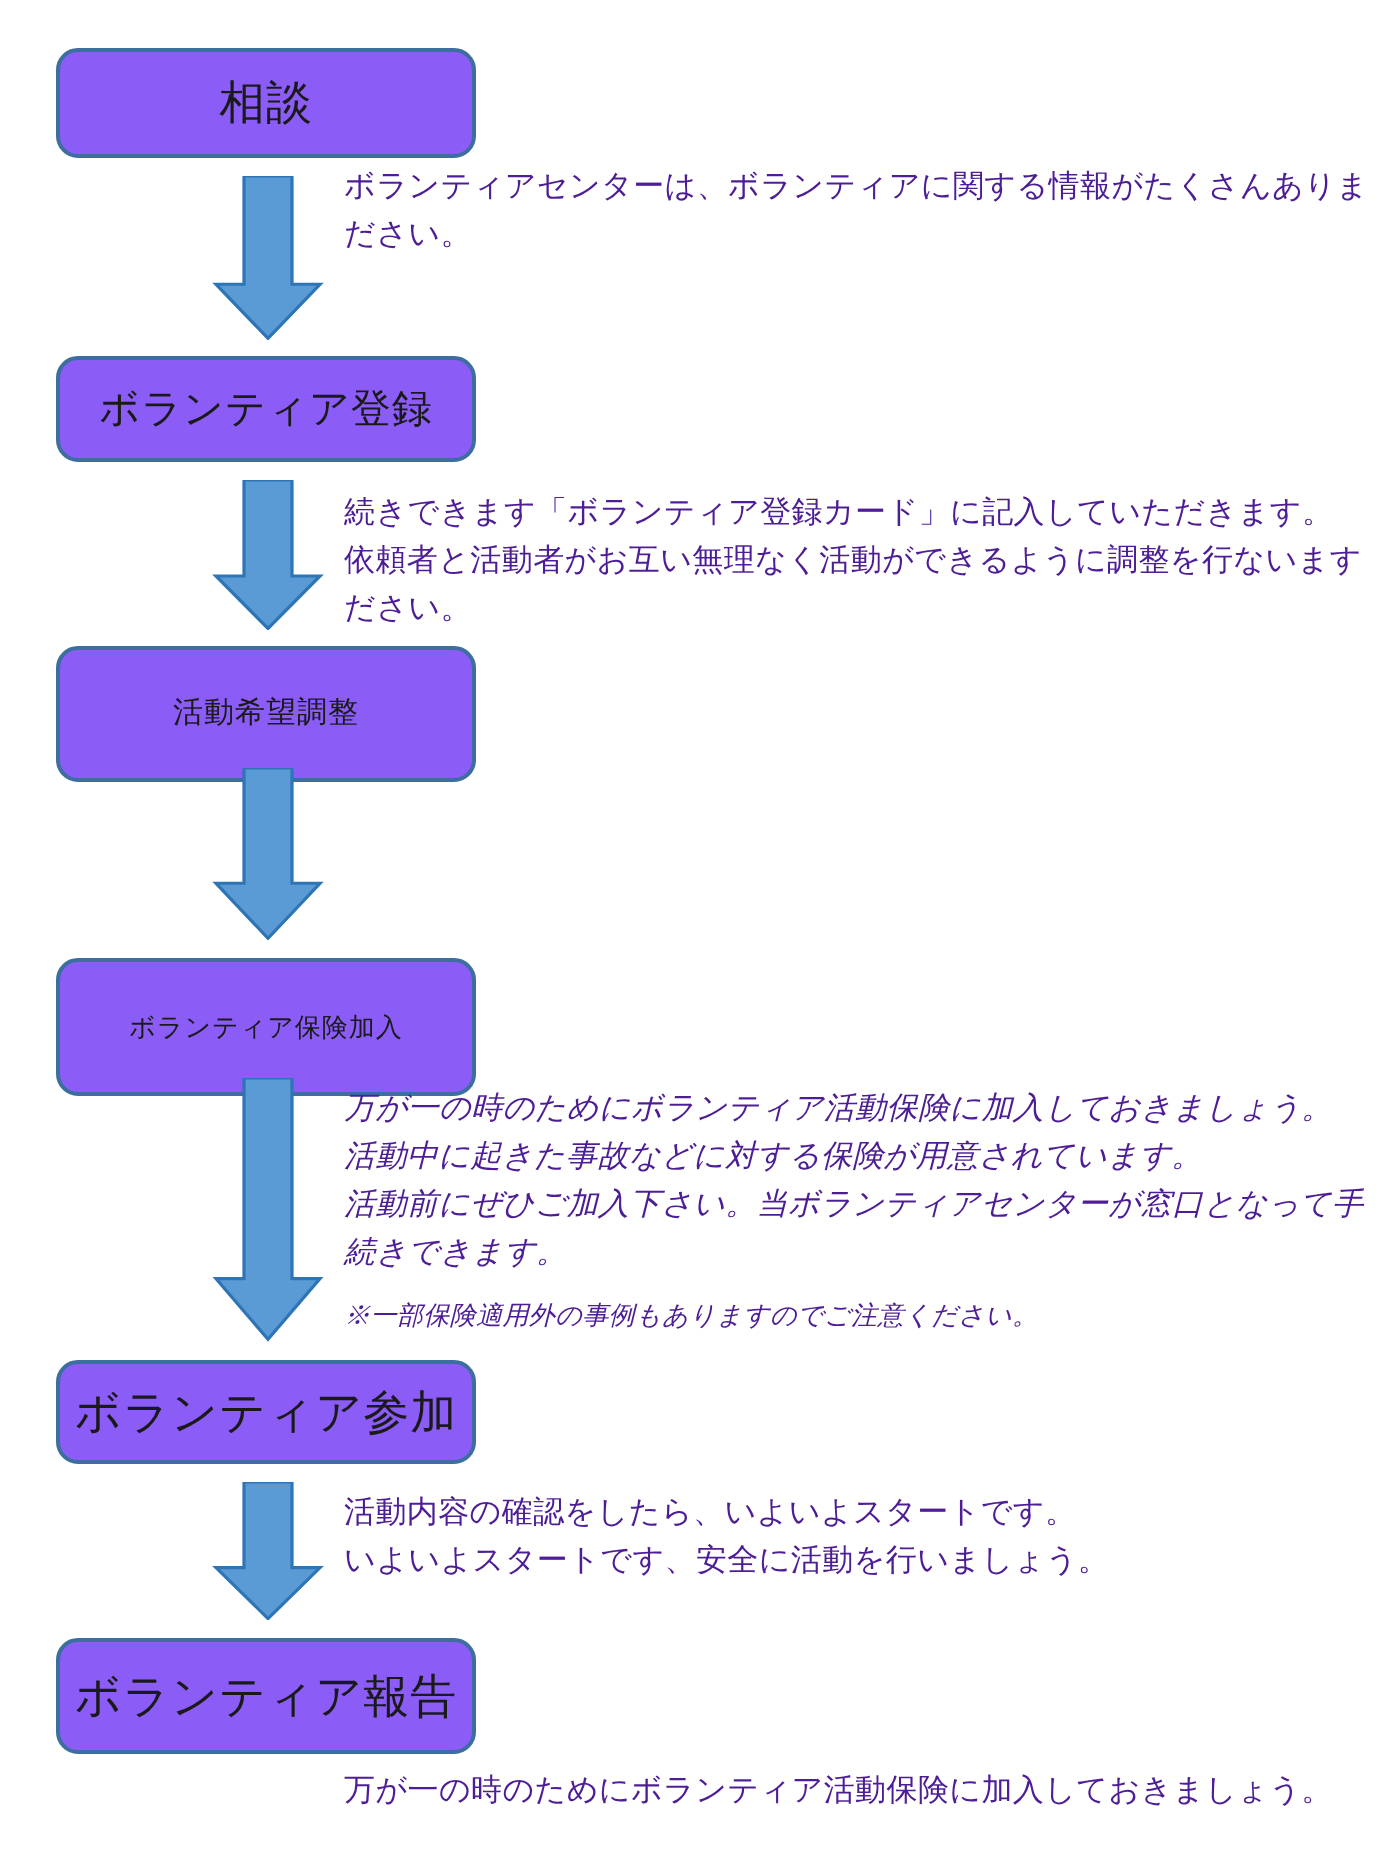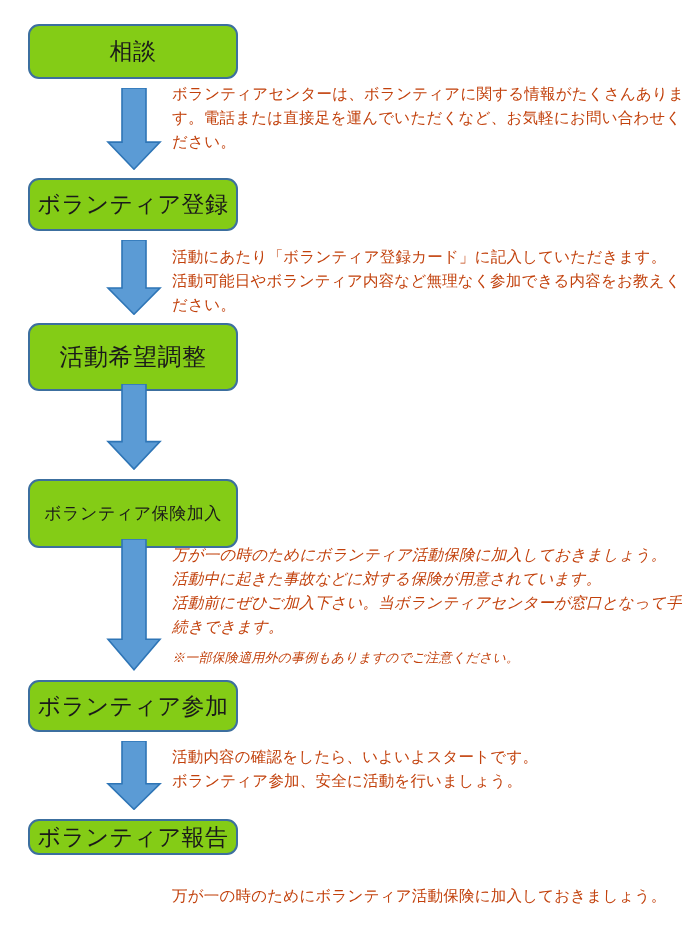--- a/index.html
+++ b/index.html
@@ -13,51 +13,51 @@
   #flow{position:relative;width:700px;height:933px;}
 
   
   .step-box{
     position:absolute;
     left:28px;
     width:210px;
     box-sizing:border-box;
     border:2px solid #3c6f9f;
     border-radius:11px;
-    background:#84cc16;
+    background:#8b5cf6;
     display:flex;
     align-items:center;
     justify-content:center;
     color:#1a1a1a;
     letter-spacing:0.5px;
     white-space:nowrap;
   }
   .step-box .lbl{display:block;line-height:1;}
 
   .b1{top:24px;height:55px;font-size:23px;}
-  .b2{top:178px;height:53px;font-size:23px;}
-  .b3{top:323px;height:68px;font-size:24px;}
-  .b4{top:479px;height:69px;font-size:17px;}
+  .b2{top:178px;height:53px;font-size:20px;}
+  .b3{top:323px;height:68px;font-size:15px;}
+  .b4{top:479px;height:69px;font-size:13px;}
   .b5{top:680px;height:52px;font-size:23px;}
-  .b6{top:819px;height:36px;font-size:23px;}
+  .b6{top:819px;height:58px;font-size:23px;}
 
   
   .arrow{position:absolute;left:106px;width:56px;}
   .arrow svg{display:block;width:56px;height:100%;}
   .a1{top:88px;height:82px;}
   .a2{top:240px;height:75px;}
   .a3{top:384px;height:86px;}
   .a4{top:539px;height:132px;}
   .a5{top:741px;height:69px;}
 
   
   .desc{
     position:absolute;
     left:172px;
-    color:#c2410c;
+    color:#4c1d95;
     font-size:15.5px;
     line-height:1.55;
     letter-spacing:0.2px;
   }
   .desc .line{display:block;white-space:nowrap;}
   .desc .note{font-size:13px;display:block;white-space:nowrap;}
   .desc .spacer{display:block;height:9px;}
 
   .d1{top:82px;width:516px;}
   .d2{top:245px;width:516px;}
@@ -74,35 +74,34 @@
   <div class="step-box b1">
     <span class="lbl">相談</span>
   </div>
   <div class="arrow a1">
     <svg viewBox="0 0 56 100" preserveAspectRatio="none" aria-hidden="true">
       <polygon points="16,0 40,0 40,66 54,66 28,99 2,66 16,66" fill="#5b9bd5" stroke="#2e75b6" stroke-width="1.6" vector-effect="non-scaling-stroke"></polygon>
     </svg>
   </div>
   <div class="desc d1">
     <span class="line">ボランティアセンターは、ボランティアに関する情報がたくさんありま</span>
-    <span class="line">す。電話または直接足を運んでいただくなど、お気軽にお問い合わせく</span>
     <span class="line">ださい。</span>
   </div>
 
   <div class="step-box b2">
     <span class="lbl">ボランティア登録</span>
   </div>
   <div class="arrow a2">
     <svg viewBox="0 0 56 100" preserveAspectRatio="none" aria-hidden="true">
       <polygon points="16,0 40,0 40,64 54,64 28,99 2,64 16,64" fill="#5b9bd5" stroke="#2e75b6" stroke-width="1.6" vector-effect="non-scaling-stroke"></polygon>
     </svg>
   </div>
   <div class="desc d2">
-    <span class="line">活動にあたり「ボランティア登録カード」に記入していただきます。</span>
-    <span class="line">活動可能日やボランティア内容など無理なく参加できる内容をお教えく</span>
+    <span class="line">続きできます「ボランティア登録カード」に記入していただきます。</span>
+    <span class="line">依頼者と活動者がお互い無理なく活動ができるように調整を行ないます</span>
     <span class="line">ださい。</span>
   </div>
 
   <div class="step-box b3">
     <span class="lbl">活動希望調整</span>
   </div>
   <div class="arrow a3">
     <svg viewBox="0 0 56 100" preserveAspectRatio="none" aria-hidden="true">
       <polygon points="16,0 40,0 40,67 54,67 28,99 2,67 16,67" fill="#5b9bd5" stroke="#2e75b6" stroke-width="1.6" vector-effect="non-scaling-stroke"></polygon>
     </svg>
@@ -128,21 +127,21 @@
   <div class="step-box b5">
     <span class="lbl">ボランティア参加</span>
   </div>
   <div class="arrow a5">
     <svg viewBox="0 0 56 100" preserveAspectRatio="none" aria-hidden="true">
       <polygon points="16,0 40,0 40,62 54,62 28,99 2,62 16,62" fill="#5b9bd5" stroke="#2e75b6" stroke-width="1.6" vector-effect="non-scaling-stroke"></polygon>
     </svg>
   </div>
   <div class="desc d5">
     <span class="line">活動内容の確認をしたら、いよいよスタートです。</span>
-    <span class="line">ボランティア参加、安全に活動を行いましょう。</span>
+    <span class="line">いよいよスタートです、安全に活動を行いましょう。</span>
   </div>
 
   <div class="step-box b6">
     <span class="lbl">ボランティア報告</span>
   </div>
   <div class="desc d6">
     <span class="line">万が一の時のためにボランティア活動保険に加入しておきましょう。</span>
   </div>
 
 </div>

